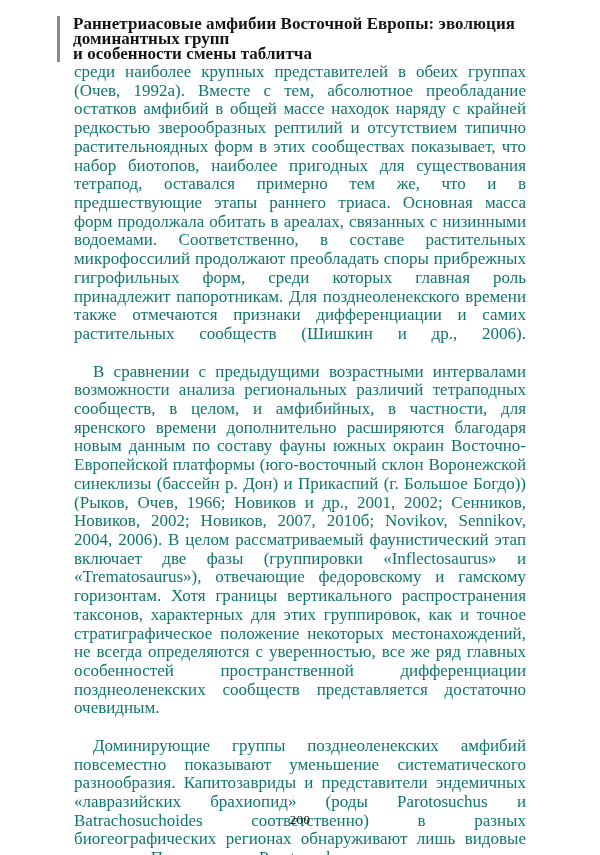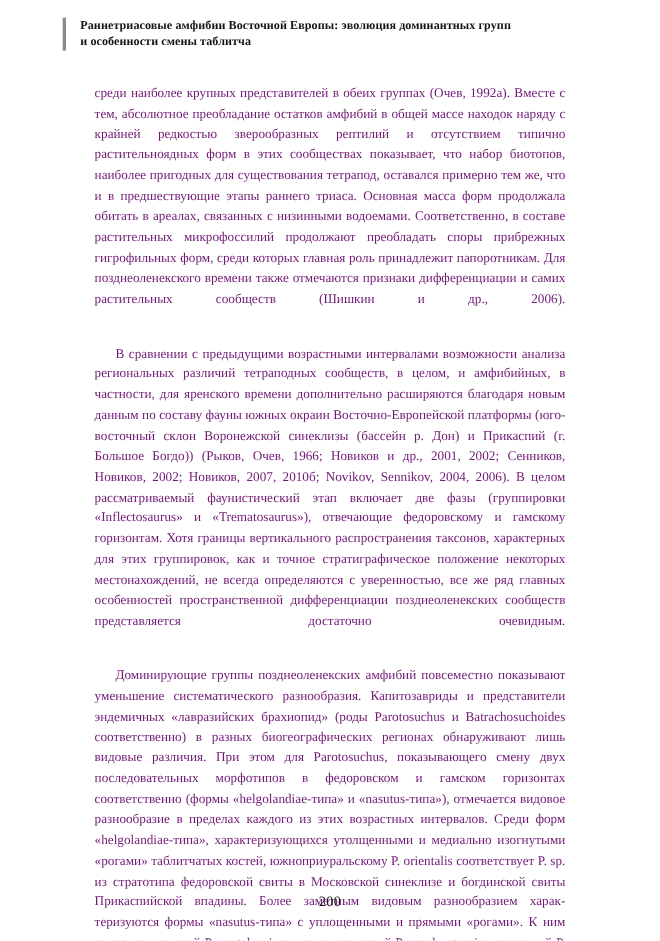--- a/index.html
+++ b/index.html
@@ -37,44 +37,44 @@
   .runhead-rule {
     width: 3px;
     min-width: 3px;
     background: #8a8a8a;
     margin-right: 13px;
     align-self: stretch;
   }
   .runhead-text {
     font-family: "Liberation Serif", "DejaVu Serif", serif;
     font-weight: bold;
-    font-size: 11px;
+    font-size: 17px;
     line-height: 15.2px;
     letter-spacing: 0.06px;
     color: #141414;
     text-align: left;
   }
   .runhead-text .l2 { display: block; }
 
   
   .column {
     position: absolute;
     left: 74px;
     top: 63px;
     width: 452px;
   }
   p.para {
-    margin: 12px;
-    font-size: 12px;
+    margin: 0;
+    font-size: 17px;
     line-height: 18.72px;
     text-align: justify;
     text-indent: 19px;
     text-justify: inter-word;
     hyphens: manual;
-    color: #701a75;
+    color: #0f766e;
     letter-spacing: 0.01px;
   }
   p.para.cont {
     text-indent: 0;
   }
   
   p.para.forcejust::after {
     content: "";
     display: inline-block;
     width: 100%;

